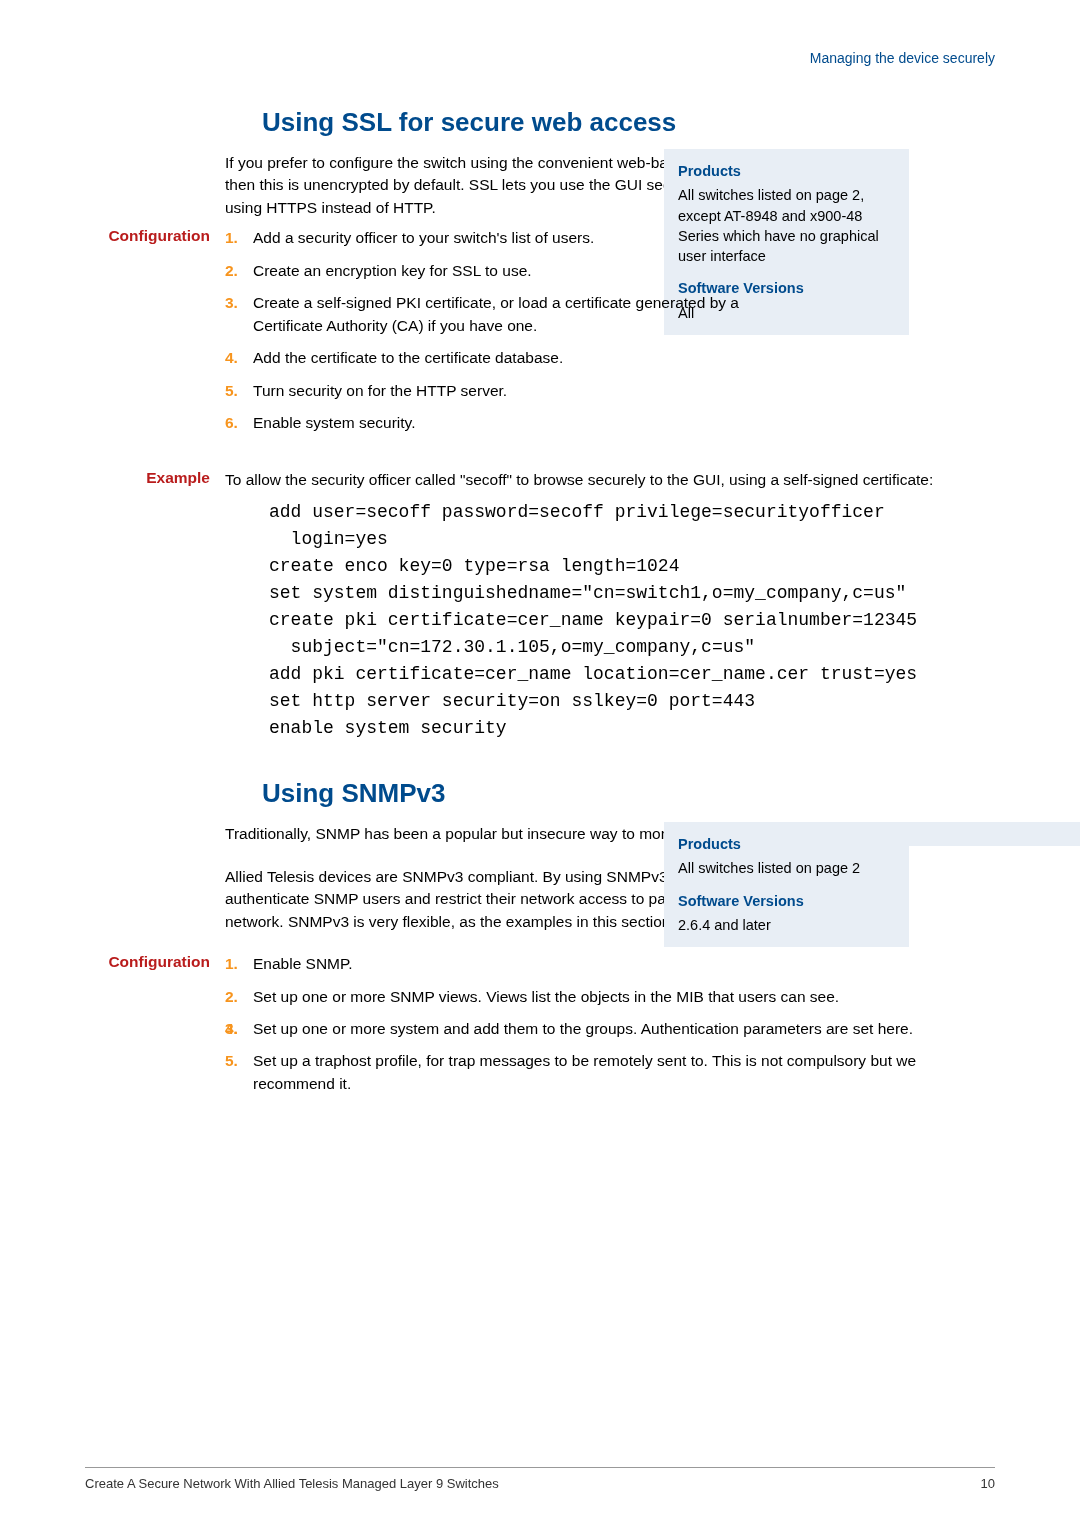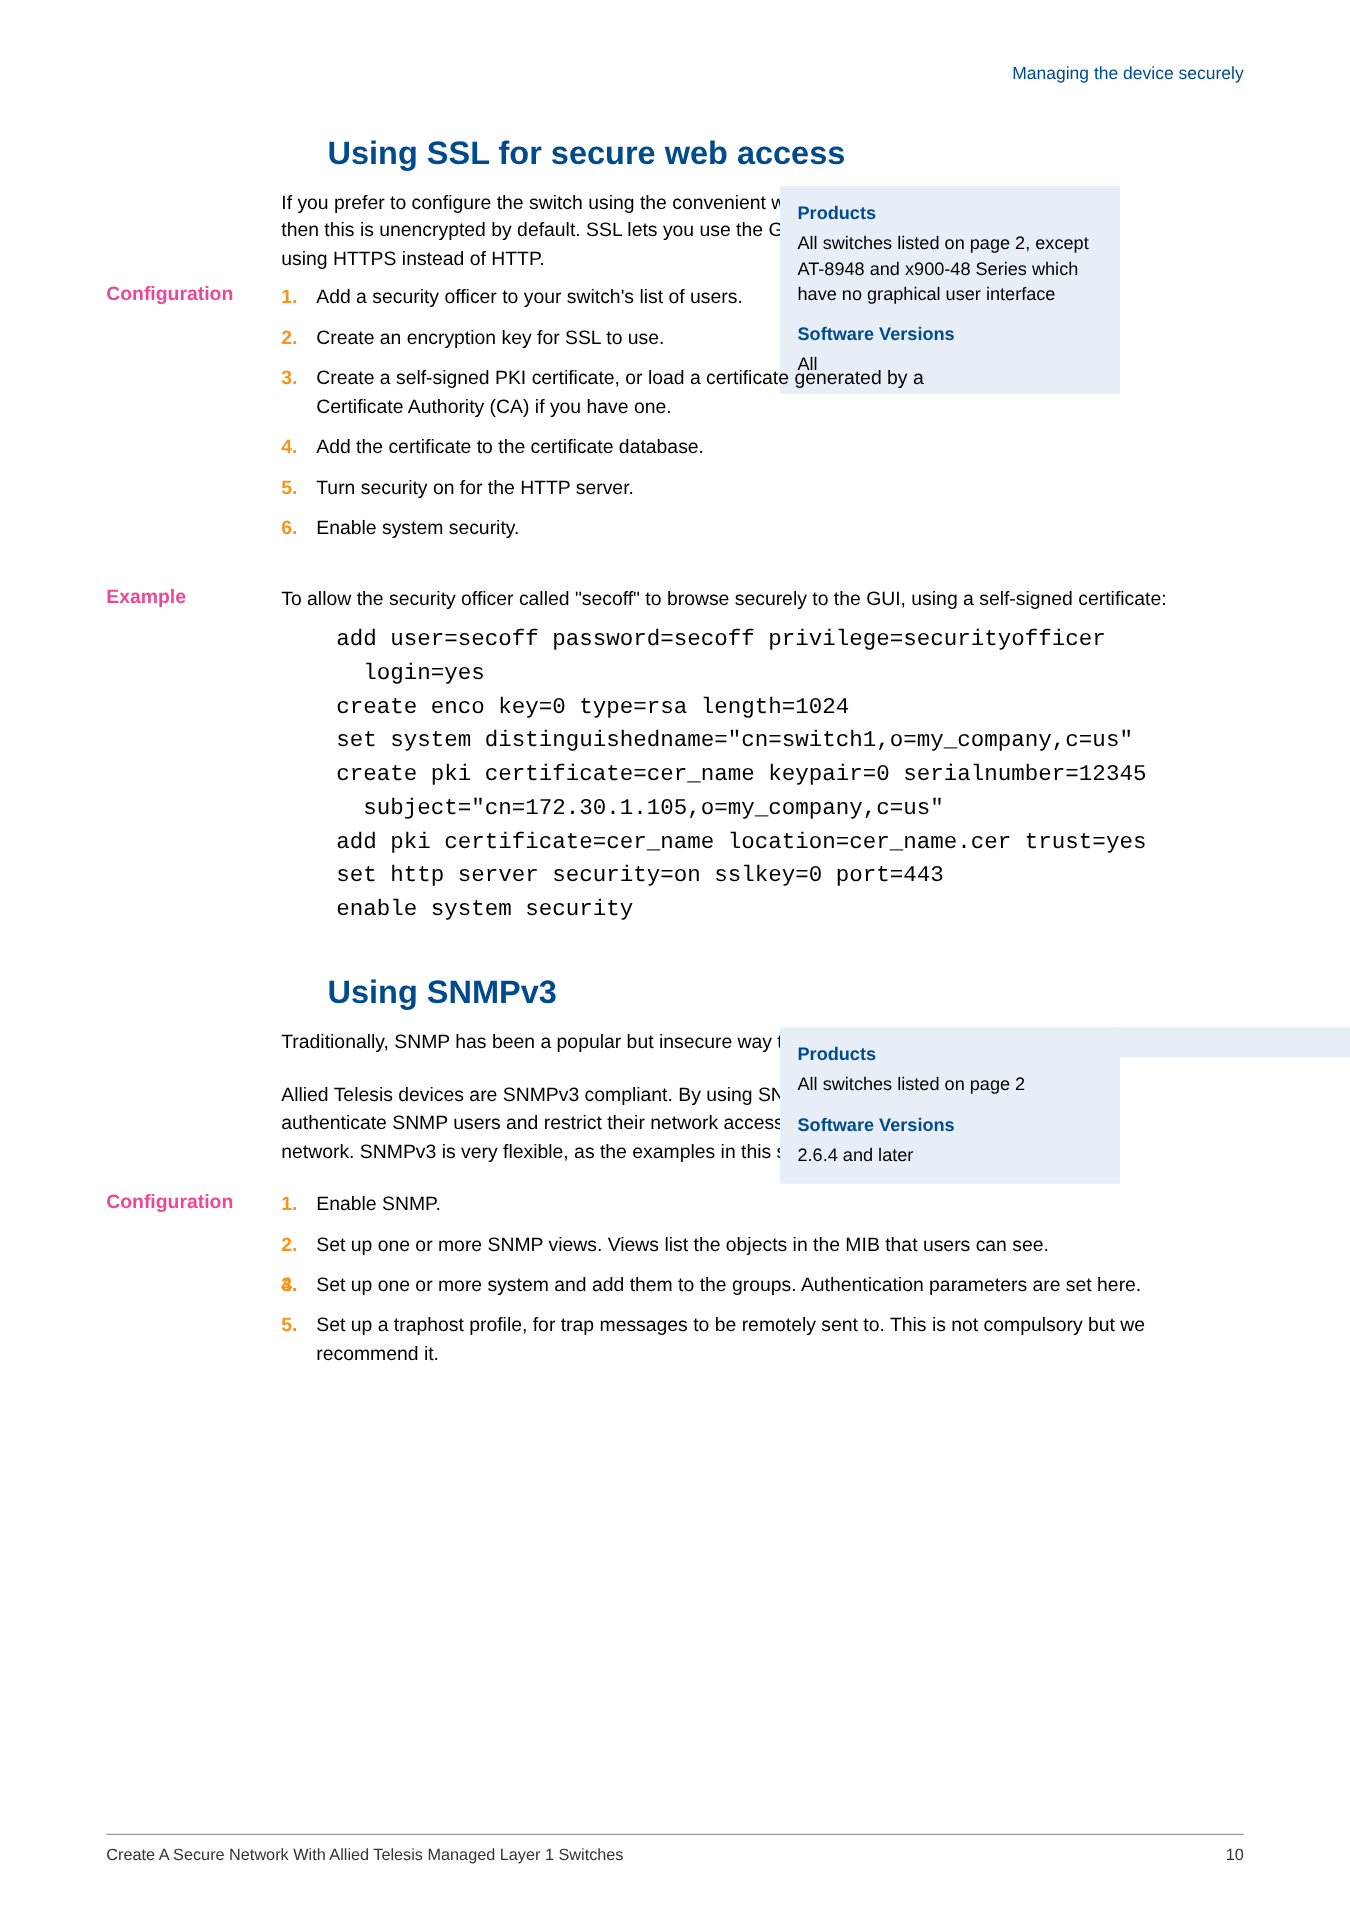--- a/index.html
+++ b/index.html
@@ -42,21 +42,22 @@
       line-height: 1.45;
       margin-bottom: 8px;
     }
     .section-row {
       position: relative;
     }
     .left-label {
       position: absolute;
       left: -140px;
       width: 125px;
-      color: #ec4899;
+      text-align: right;
+      color: #b91c1c;
       font-weight: bold;
       font-size: 15.5px;
       top: 0;
     }
     .numbered-list {
       list-style: none;
     }
     .numbered-list li {
       font-size: 15.5px;
       line-height: 1.45;
@@ -65,22 +66,22 @@
       position: relative;
     }
     .numbered-list .num {
       position: absolute;
       left: 0;
       color: #f7941d;
       font-weight: bold;
     }
     .sidebar-box {
       position: absolute;
-      right: 99px;
-      width: 272px;
+      right: 86px;
+      width: 245px;
       background: #e8eef5;
       padding: 12px 14px;
       font-size: 14.5px;
       line-height: 1.4;
     }
     .sidebar-box .sb-heading {
       color: #004b8d;
       font-weight: bold;
       margin-bottom: 4px;
     }
@@ -201,16 +202,16 @@
           <li><span class="num">3.</span></li>
           <li><span class="num">4.</span><span>Set up one or more system and add them to the groups. Authentication parameters are set here.</span></li>
           <li><span class="num">5.</span><span>Set up a traphost profile, for trap messages to be remotely sent to. This is not compulsory but we recommend it.</span></li>
         </ol>
       </div>
     </div>
 
   </div>
 
   <div class="footer">
-    <span>Create A Secure Network With Allied Telesis Managed Layer 1 Switches</span>
+    <span>Create A Secure Network With Allied Telesis Managed Layer 9 Switches</span>
     <span class="footer-right">10</span>
   </div>
 </div>
 
 </body></html>

